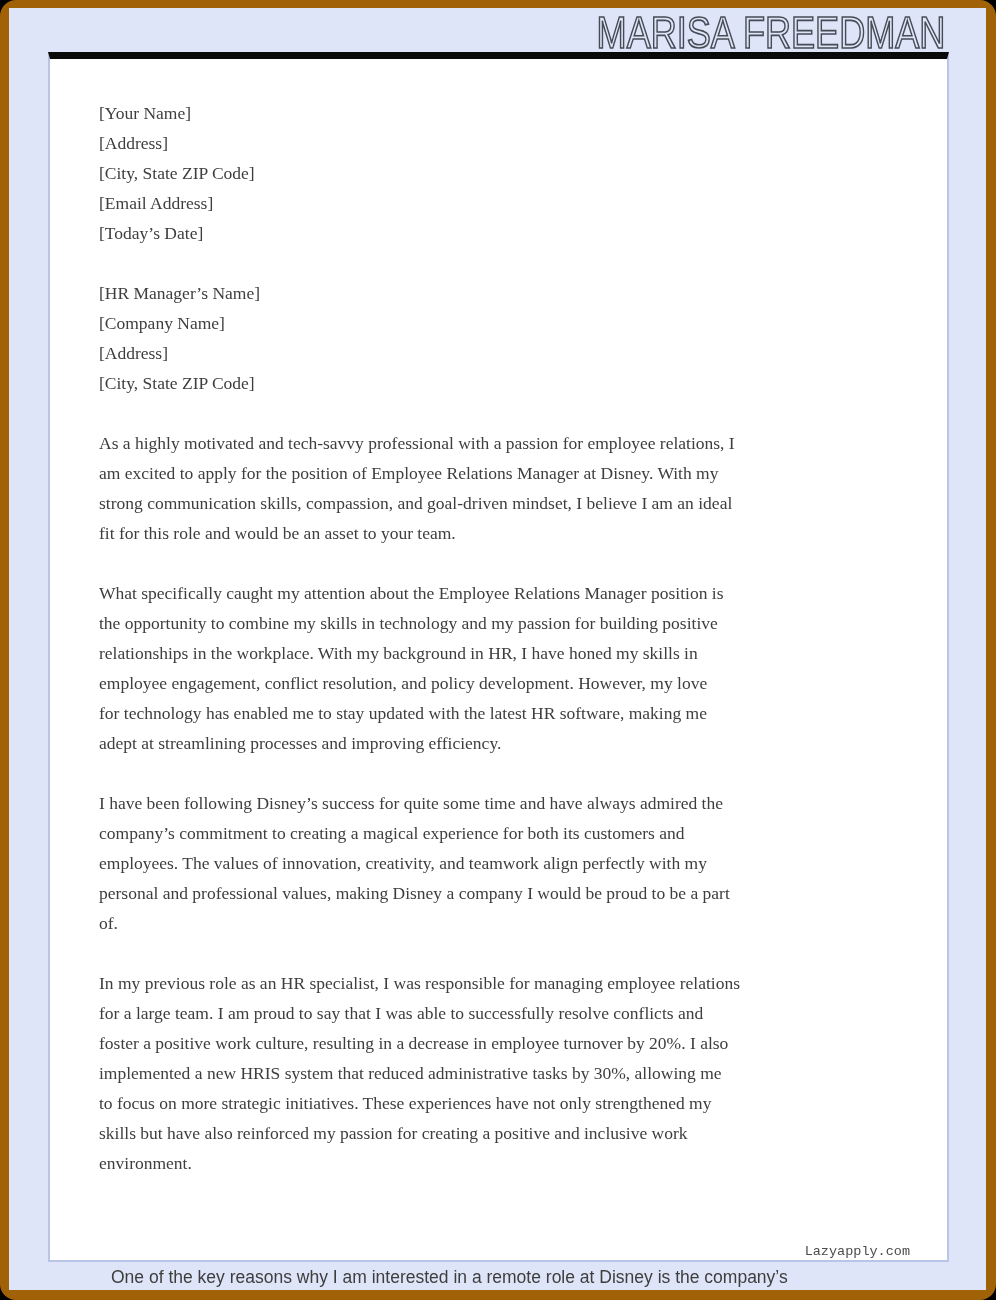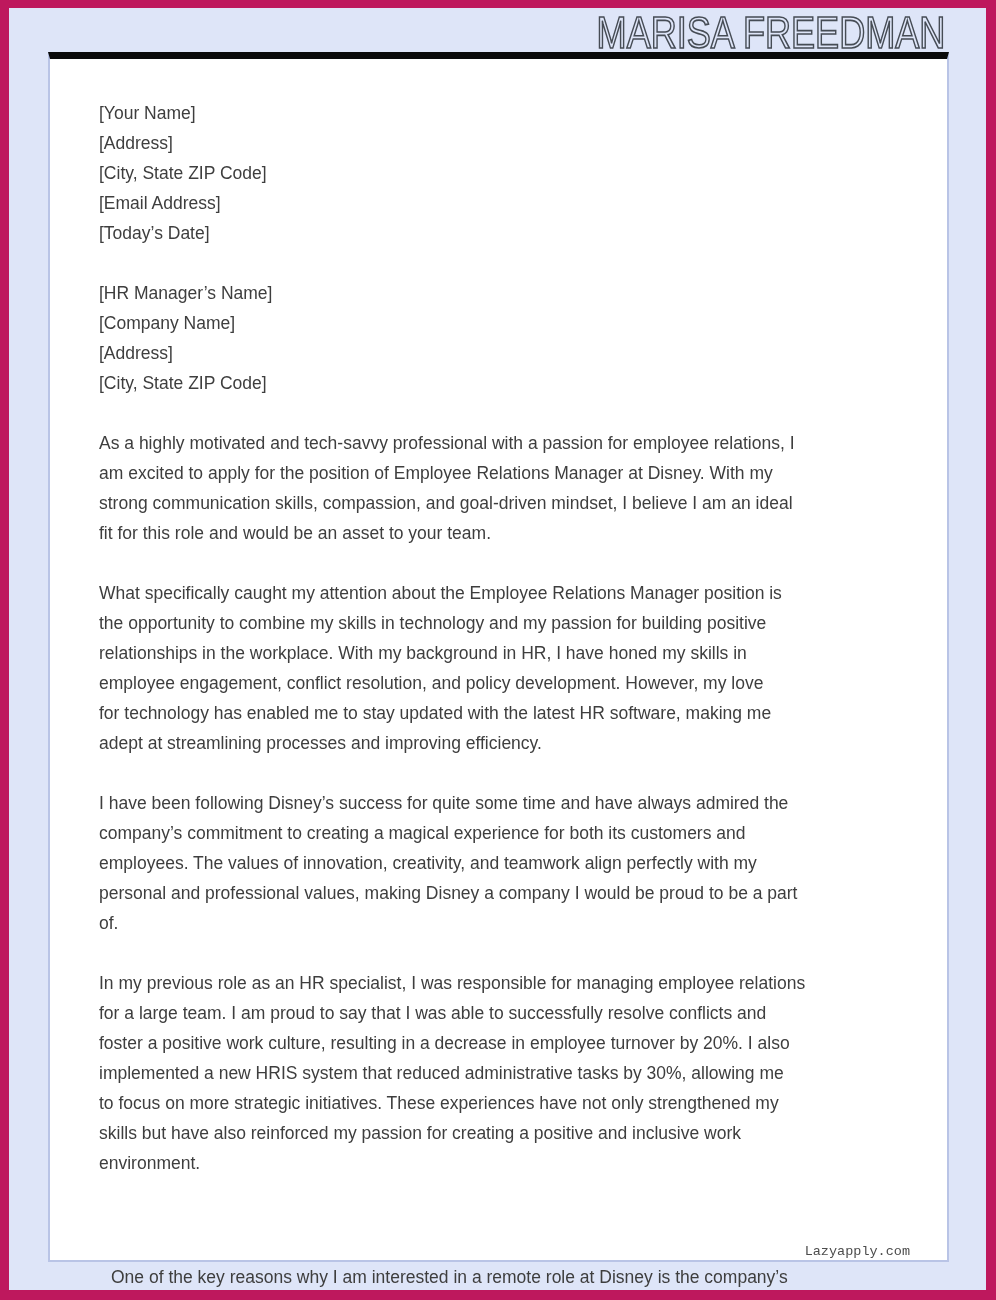--- a/index.html
+++ b/index.html
@@ -1,22 +1,23 @@
 <!DOCTYPE html>
 <html><head>
 <meta charset="utf-8">
 <style>
   * { margin: 0; padding: 0; box-sizing: border-box; }
   html, body { background: #000; }
   .canvas {
     position: relative;
     width: 996px;
     height: 1300px;
-    background: #be185d;
+    background: #a16207;
     padding: 8px 10px 10px 9px;
+    border-radius: 16px;
   }
   .inner {
     position: relative;
     width: 100%;
     height: 100%;
     background: #dee5f8;
     overflow: hidden;
   }
   .title {
     position: absolute;
@@ -37,21 +38,21 @@
     left: 39px;
     top: 44px;
     width: 901px;
     height: 1210px;
     background: #ffffff;
     border: 2px solid #b9c4e6;
     border-top: 7px solid #0a0a0a;
     padding: 39px 46px 0 49px;
   }
   .block {
-    font-family: Liberation Sans, sans-serif;
+    font-family: Liberation Serif, serif;
     font-size: 17.5px;
     line-height: 30px;
     color: #3e3e3e;
     white-space: pre;
     margin-bottom: 30px;
   }
   .watermark {
     position: absolute;
     right: 37px;
     bottom: 1px;

